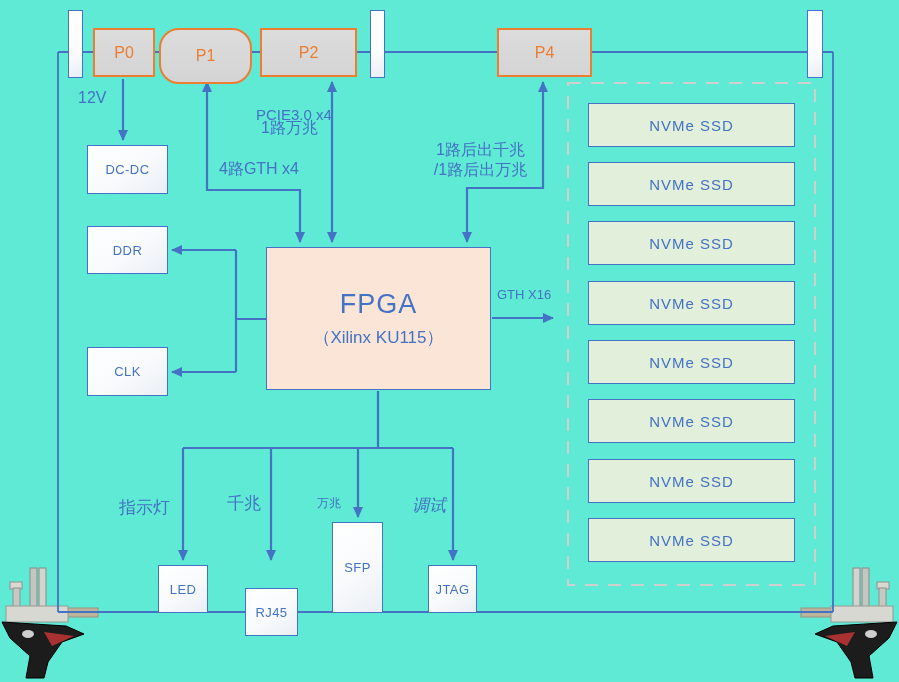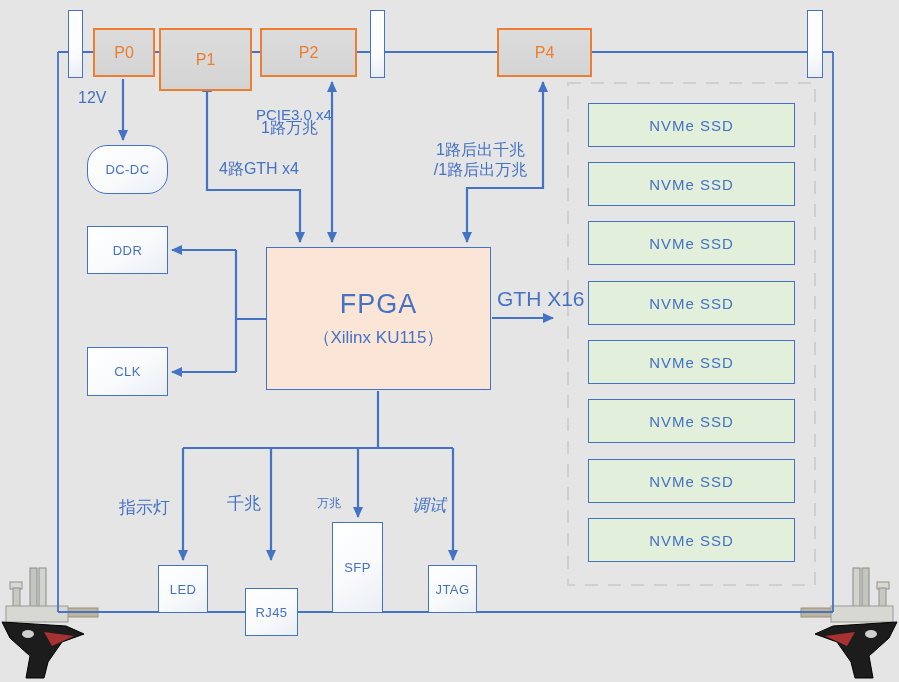--- a/index.html
+++ b/index.html
@@ -1,17 +1,17 @@
 <!DOCTYPE html>
 <html><head>
 <meta charset="utf-8">
 <style>
   html,body{margin:0;padding:0;background:#ffffff;}
   .canvas{
-    position:relative;width:899px;height:682px;background:#e5e5e5;overflow:hidden;
+    position:relative;width:899px;height:682px;background:#5eead4;overflow:hidden;
     font-family:"Liberation Sans","DejaVu Sans",sans-serif;
   }
   svg.lines{position:absolute;left:0;top:0;z-index:2;}
   .handle{position:absolute;z-index:1;}
   
   .blk{
     position:absolute;z-index:3;box-sizing:border-box;
     border:1.6px solid #4472C4;
     background:linear-gradient(145deg,#ffffff 0%,#f8fafc 55%,#eaeef4 100%);
     color:#4472C4;display:flex;align-items:center;justify-content:center;
@@ -113,31 +113,31 @@
     </g>
   </svg>
 
   <div class="key" style="left:68px;width:15px;"></div>
   <div class="key" style="left:370px;width:15px;"></div>
   <div class="key" style="left:807px;width:16px;"></div>
 
   <div class="pbox" style="left:93px;top:28px;width:62px;height:49px;">
     <span>P0</span>
   </div>
-  <div class="pbox" style="left:159px;top:28px;width:93px;height:63px;">
+  <div class="pbox" style="left:159px;top:28px;width:93px;height:56px;border-radius:20px;">
     <span>P1</span>
   </div>
   <div class="pbox" style="left:260px;top:28px;width:97px;height:49px;">
     <span>P2</span>
   </div>
   <div class="pbox" style="left:497px;top:28px;width:95px;height:49px;">
     <span>P4</span>
   </div>
 
-  <div class="blk" style="left:87px;top:145px;width:81px;height:49px;border-radius:20px;">
+  <div class="blk" style="left:87px;top:145px;width:81px;height:49px;">
     <span>DC-DC</span>
   </div>
   <div class="blk" style="left:87px;top:226px;width:81px;height:48px;">
     <span>DDR</span>
   </div>
   <div class="blk" style="left:87px;top:347px;width:81px;height:49px;">
     <span>CLK</span>
   </div>
 
   <div class="blk" style="left:158px;top:565px;width:50px;height:48px;">
@@ -184,19 +184,19 @@
     </div>
 
   <span class="lbl" style="left:78px;top:89px;font-size:16px;">12V</span>
   <span class="lbl" style="left:256px;top:106px;font-size:15px;">PCIE3.0 x4</span>
   <span class="lbl" style="left:261px;top:118px;font-size:16px;">1路万兆</span>
   <span class="lbl" style="left:219px;top:159px;font-size:16px;">4路GTH x4</span>
   <div class="lbl" style="left:424px;top:140px;width:113px;font-size:16px;line-height:20px;text-align:center;">
     <div>1路后出千兆</div>
     <div>/1路后出万兆</div>
   </div>
-  <span class="lbl" style="left:497px;top:287px;font-size:21px;">GTH X16</span>
+  <span class="lbl" style="left:497px;top:287px;font-size:13px;">GTH X16</span>
   <span class="lbl" style="left:119px;top:496px;font-size:17px;">指示灯</span>
   <span class="lbl" style="left:227px;top:492px;font-size:17px;">千兆</span>
   <span class="lbl" style="left:317px;top:495px;font-size:12px;">万兆</span>
   <span class="lbl" style="left:412px;top:494px;font-size:17px;font-style:italic;">调试</span>
 
 </div>
 
 </body></html>

